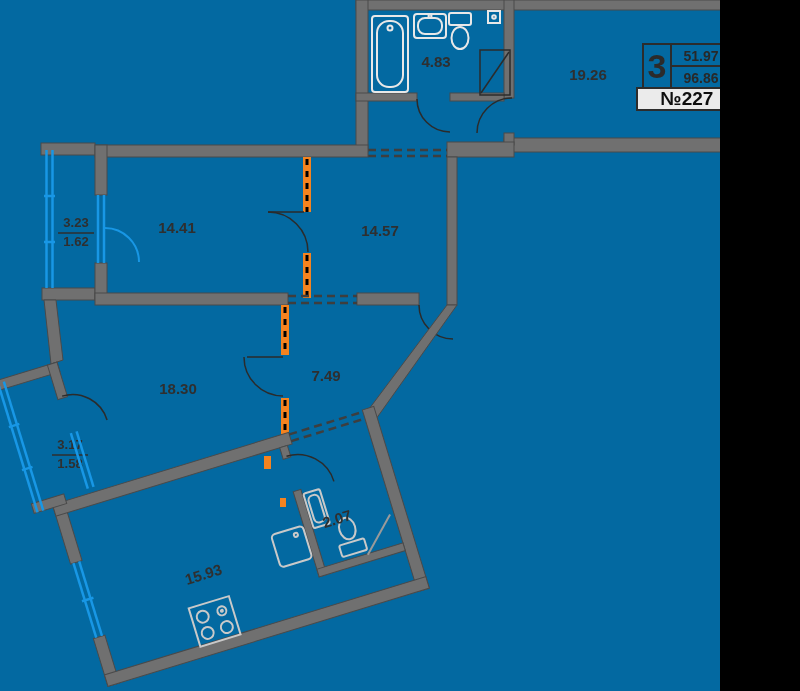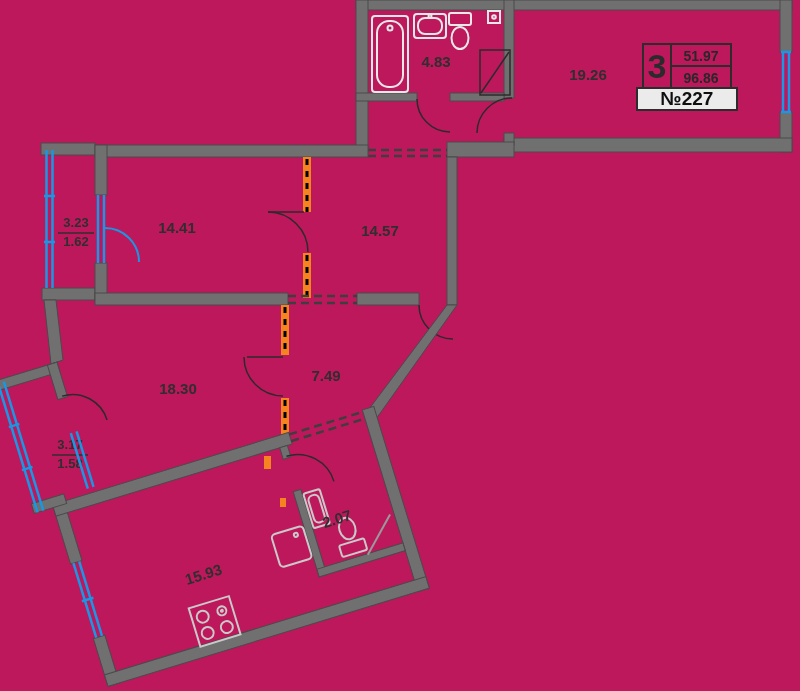--- a/index.html
+++ b/index.html
@@ -1,16 +1,16 @@
 <!DOCTYPE html>
 <html><head>
 <meta charset="utf-8">
 <style>
   html,body{margin:0;padding:0;background:#000;}
-  .stage{width:800px;height:691px;position:relative;background:#be185d;overflow:hidden;}
+  .stage{width:720px;height:691px;position:relative;background:#0369a1;overflow:hidden;}
   svg{display:block;}
   .wall{fill:#707070;stroke:#4a4a4a;stroke-width:1;}
   .wallpoly{fill:#707070;stroke:#4a4a4a;stroke-width:1;}
   .arc{fill:none;stroke:#2b2b2b;stroke-width:1.5;}
   .leaf{stroke:#2b2b2b;stroke-width:1.5;}
   .blue{stroke:#1897e5;stroke-width:2.5;fill:none;}
   .bluearc{stroke:#1897e5;stroke-width:2;fill:none;}
   .dashedline{stroke:#3e3e3e;stroke-width:2.5;stroke-dasharray:8,5;fill:none;}
   .fixture-w{stroke:#e8e8e8;stroke-width:2;fill:none;}
   .fixture-g{stroke:#c9c9c9;stroke-width:2;fill:none;}

